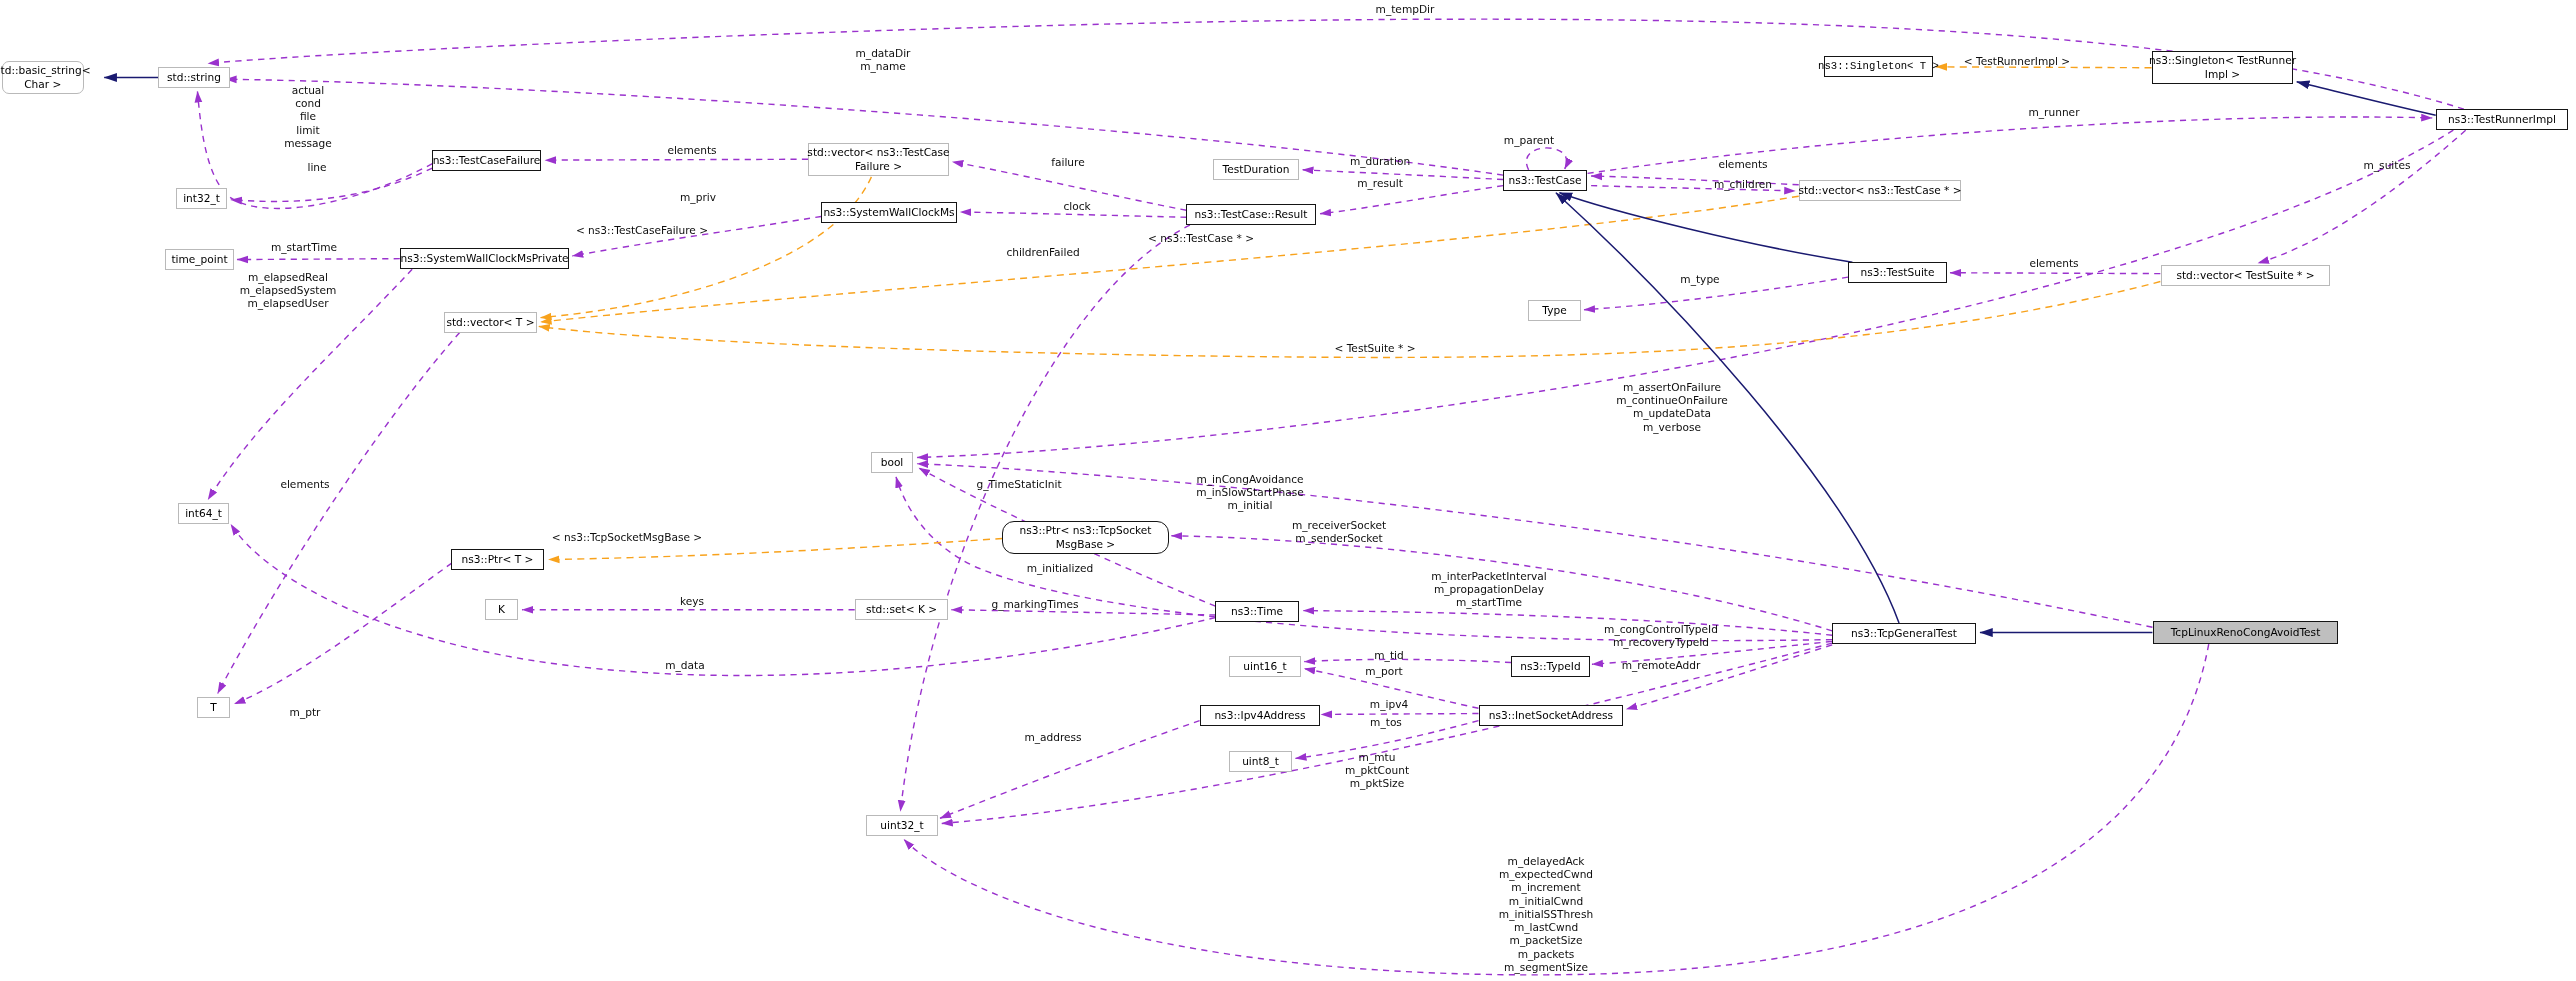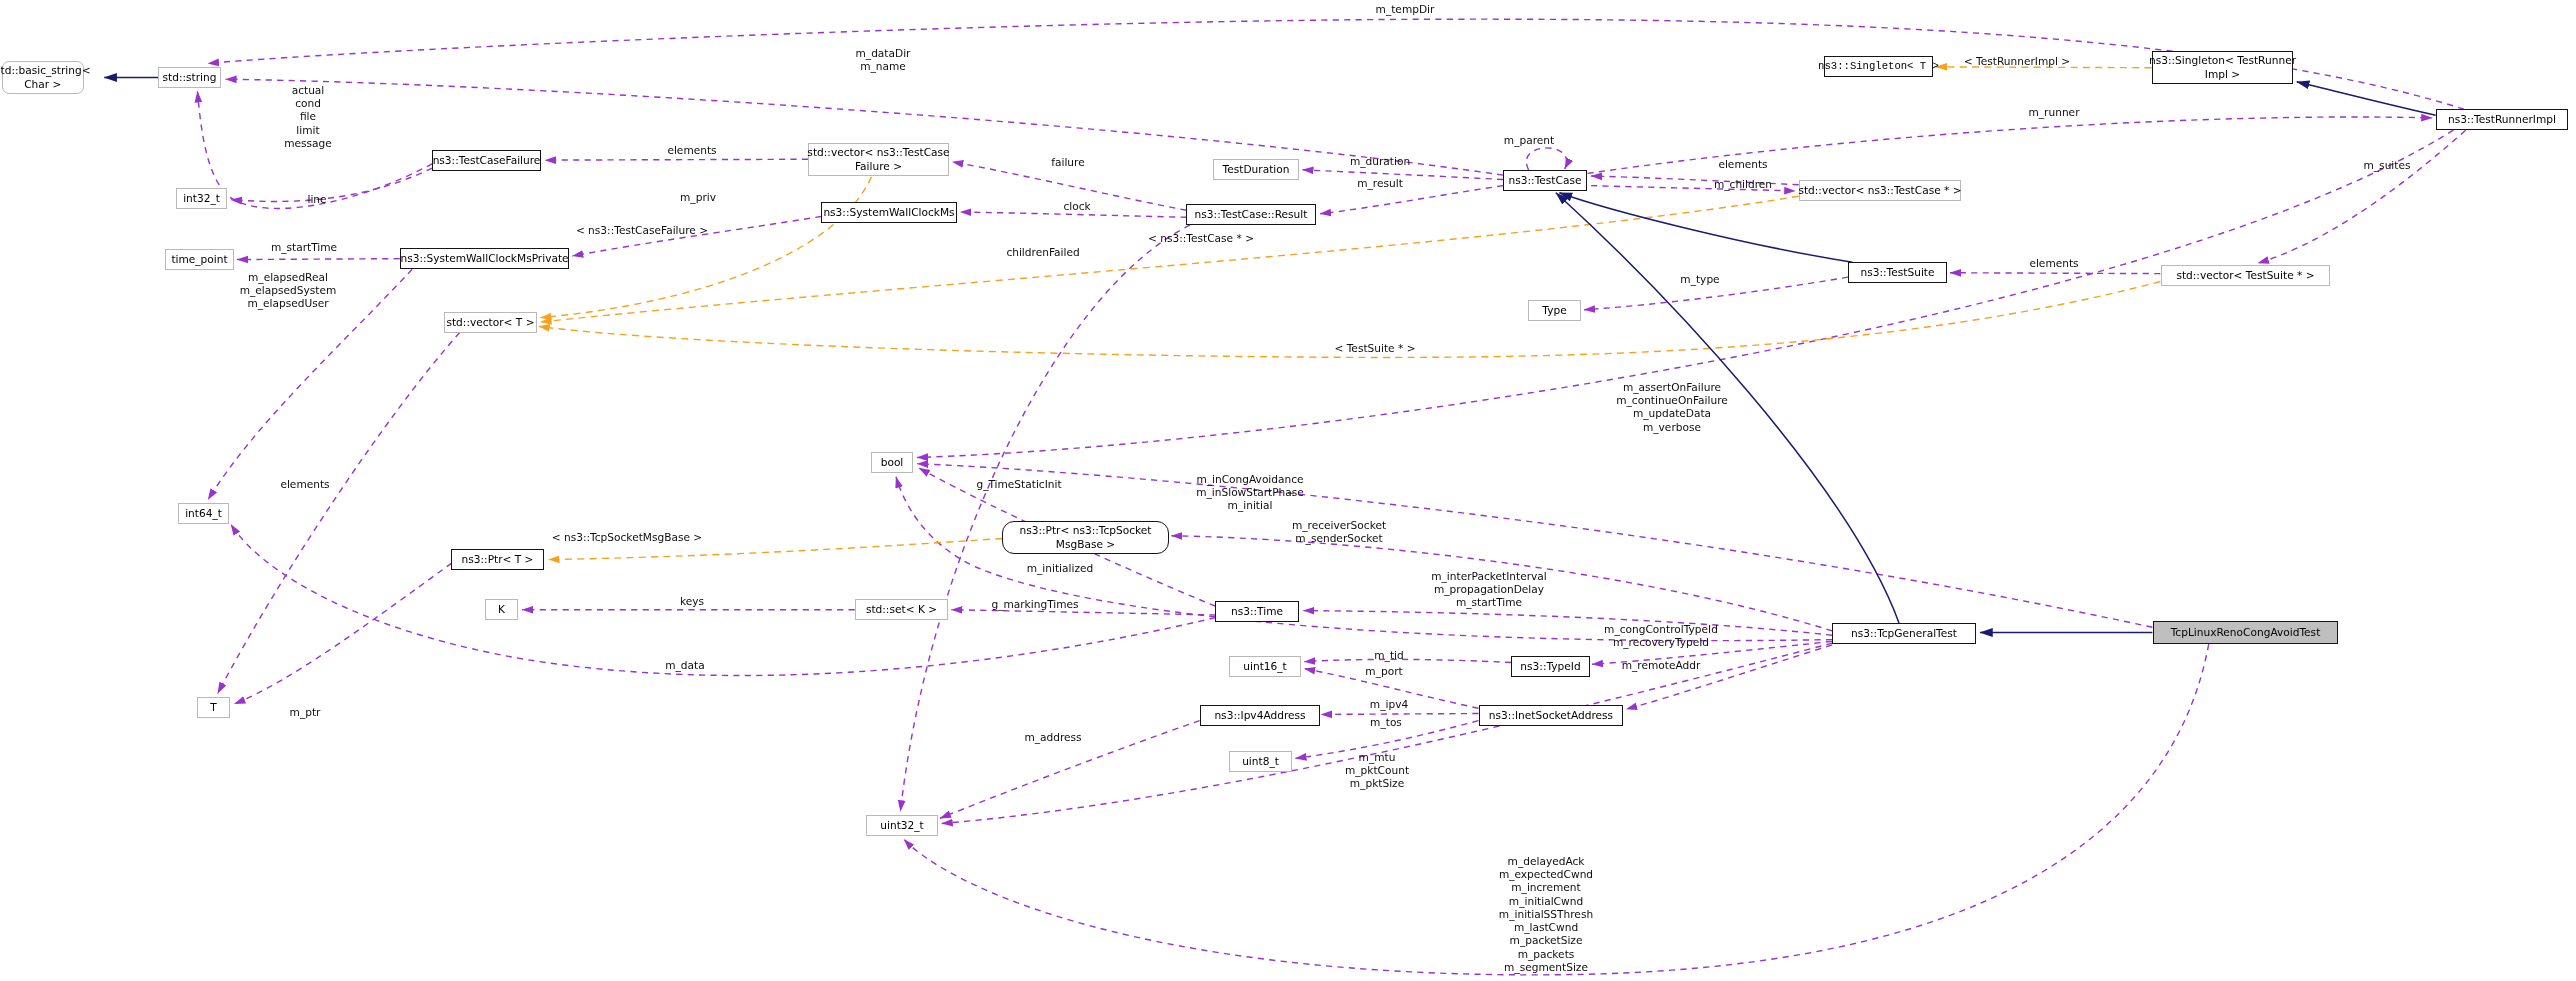--- a/index.html
+++ b/index.html
@@ -83,21 +83,21 @@
         <path d="M 1139,612 C 950,625 790,633 623,636" class="edge template" stroke="#f8a21c" marker-end="url(#m-template)"></path>
         <path d="M 2105,298 C 1990,280 1830,240 1772,219" class="edge inherit" stroke="#1a1a70" marker-end="url(#m-inherit)"></path>
         <path d="M 2158,708 C 2100,550 1890,330 1768,219" class="edge inherit" stroke="#1a1a70" marker-end="url(#m-inherit)"></path>
         <path d="M 2446,719 L 2250,719" class="edge inherit" stroke="#1a1a70" marker-end="url(#m-inherit)"></path>
         <path d="M 2768,131 C 2710,118 2660,105 2610,93" class="edge inherit" stroke="#1a1a70" marker-end="url(#m-inherit)"></path>
       </g>
   </svg>
   <div id="nodes-layer">
       <div class="node ext" style="left: 1.8px; top: 61px; width: 82px; height: 33px; border-radius: 7px;">std::basic_string&lt;
 Char &gt;</div>
-      <div class="node ext" style="left: 158px; top: 67px; width: 63px; height: 21px;">std::string</div>
+      <div class="node ext" style="left: 158px; top: 67px; width: 72px; height: 21px;">std::string</div>
       <div class="node ext" style="left: 176px; top: 188px; width: 51px; height: 21px;">int32_t</div>
       <div class="node cls" style="left: 432px; top: 150px; width: 109px; height: 21px;">ns3::TestCaseFailure</div>
       <div class="node ext" style="left: 808px; top: 143px; width: 141px; height: 33px;">std::vector&lt; ns3::TestCase
 Failure &gt;</div>
       <div class="node cls" style="left: 821px; top: 202px; width: 136px; height: 21px;">ns3::SystemWallClockMs</div>
       <div class="node ext" style="left: 165px; top: 249px; width: 69px; height: 21px;">time_point</div>
       <div class="node cls" style="left: 400px; top: 248px; width: 169px; height: 21px;">ns3::SystemWallClockMsPrivate</div>
       <div class="node ext" style="left: 444px; top: 312px; width: 93px; height: 21px;">std::vector&lt; T &gt;</div>
       <div class="node ext" style="left: 1213px; top: 159px; width: 86px; height: 21px;">TestDuration</div>
       <div class="node cls" style="left: 1186px; top: 204px; width: 130px; height: 21px;">ns3::TestCase::Result</div>
@@ -127,21 +127,21 @@
       <div class="node ext" style="left: 197px; top: 697px; width: 33px; height: 21px;">T</div>
       <div class="node cls" style="left: 1832px; top: 623px; width: 144px; height: 21px;">ns3::TcpGeneralTest</div>
       <div class="node highlight" style="left: 2153px; top: 621px; width: 185px; height: 23px;">TcpLinuxRenoCongAvoidTest</div>
     </div>
   <div id="labels-layer">
       <div class="elabel" style="left: 308px; top: 117px;">actual
 cond
 file
 limit
 message</div>
-      <div class="elabel" style="left: 317px; top: 200px; text-align: right;">line</div>
+      <div class="elabel" style="left: 317px; top: 168px; text-align: right;">line</div>
       <div class="elabel" style="left: 692px; top: 151px;">elements</div>
       <div class="elabel" style="left: 1068px; top: 163px;">failure</div>
       <div class="elabel" style="left: 1077px; top: 207px;">clock</div>
       <div class="elabel" style="left: 1043px; top: 253px;">childrenFailed</div>
       <div class="elabel" style="left: 698px; top: 198px;">m_priv</div>
       <div class="elabel" style="left: 304px; top: 248px;">m_startTime</div>
       <div class="elabel" style="left: 288px; top: 291px;">m_elapsedReal
 m_elapsedSystem
 m_elapsedUser</div>
       <div class="elabel" style="left: 883px; top: 60px;">m_dataDir

